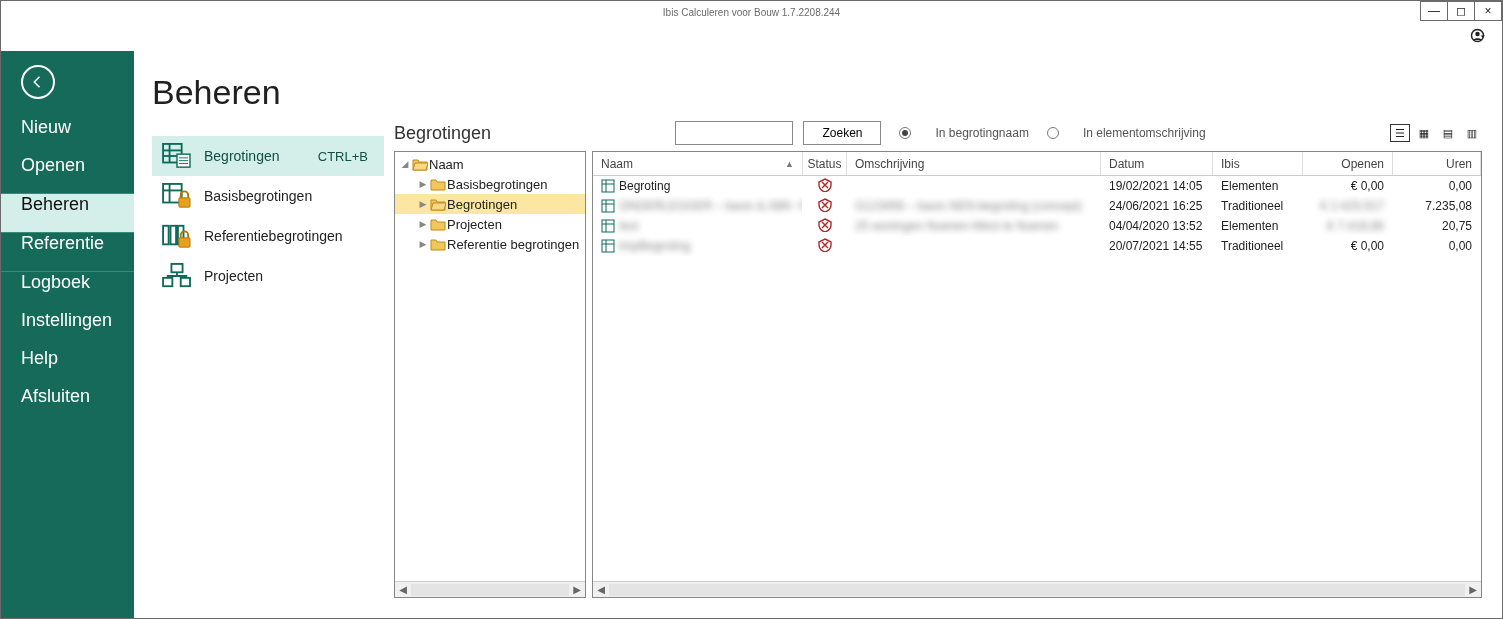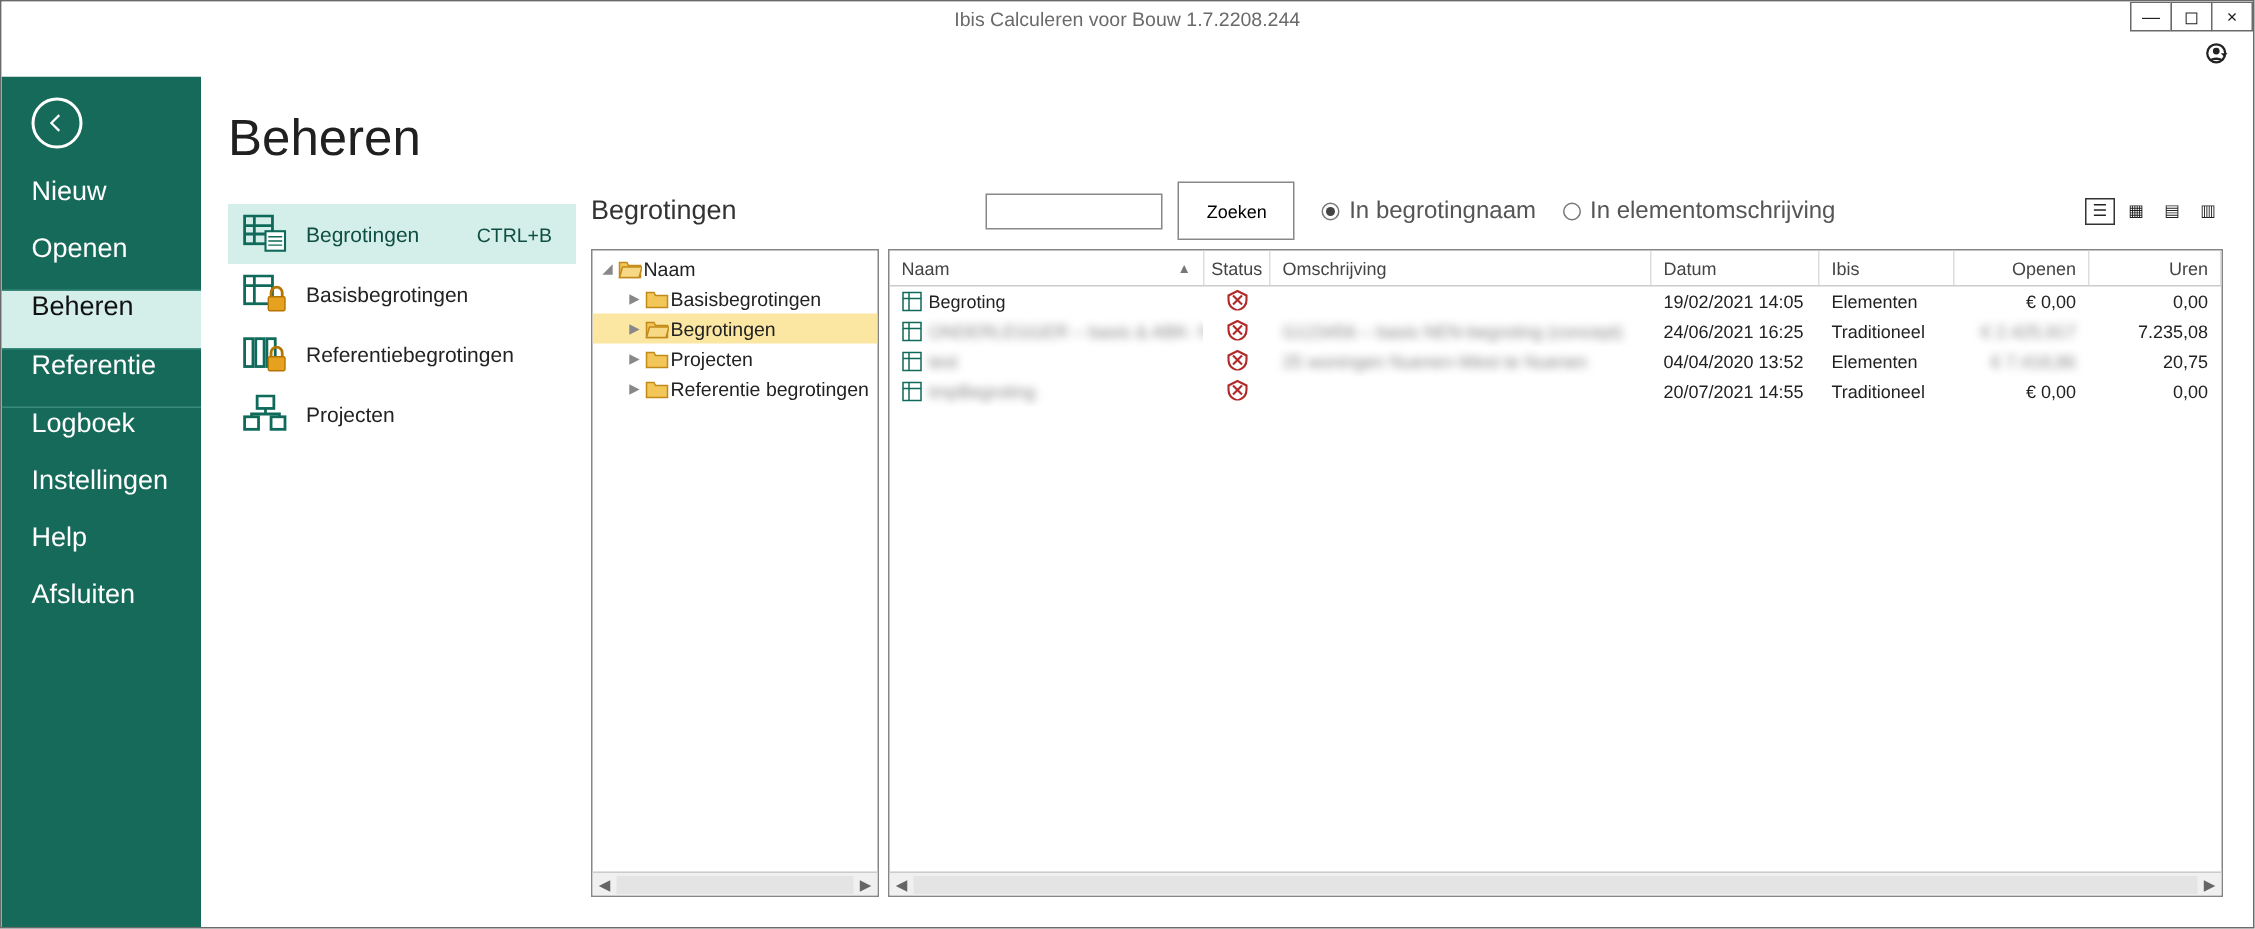--- a/index.html
+++ b/index.html
@@ -21,21 +21,21 @@
     display: flex;
     align-items: center;
     border-bottom: none;
     position: relative;
     background: #fff;
   }
   .titlebar .title {
     position: absolute;
     left: 50%;
     transform: translateX(-50%);
-    font-size: 13px;
+    font-size: 10px;
     color: #6a6a6a;
   }
   .win-controls {
     position: absolute;
     right: 0;
     top: 0;
     display: flex;
   }
   .win-btn {
     width: 28px;
@@ -162,28 +162,28 @@
     margin-right: auto;
   }
   .search-input {
     width: 118px;
     height: 24px;
     border: 1px solid #888;
     padding: 2px 6px;
     font-size: 12px;
   }
   .search-btn {
-    height: 39px;
+    height: 24px;
     padding: 0 18px;
     border: 1px solid #888;
     background: #fff;
     font-size: 12px;
     cursor: pointer;
   }
-  .radio-wrap { display: flex; align-items: center; gap: 6px; margin-left: 8px; font-size: 16px; color: #555; }
+  .radio-wrap { display: flex; align-items: center; gap: 24px; margin-left: 8px; font-size: 12px; color: #555; }
   .radio {
     width: 12px; height: 12px; border: 1px solid #777; border-radius: 50%;
     display: inline-flex; align-items: center; justify-content: center;
   }
   .radio.selected::after { content: ""; width: 6px; height: 6px; background: #444; border-radius: 50%; }
   .view-toggles { margin-left: auto; display: flex; gap: 4px; }
   .view-toggle {
     width: 20px; height: 18px; border: 1px solid #333;
     display: flex; align-items: center; justify-content: center;
     cursor: pointer; font-size: 11px;

